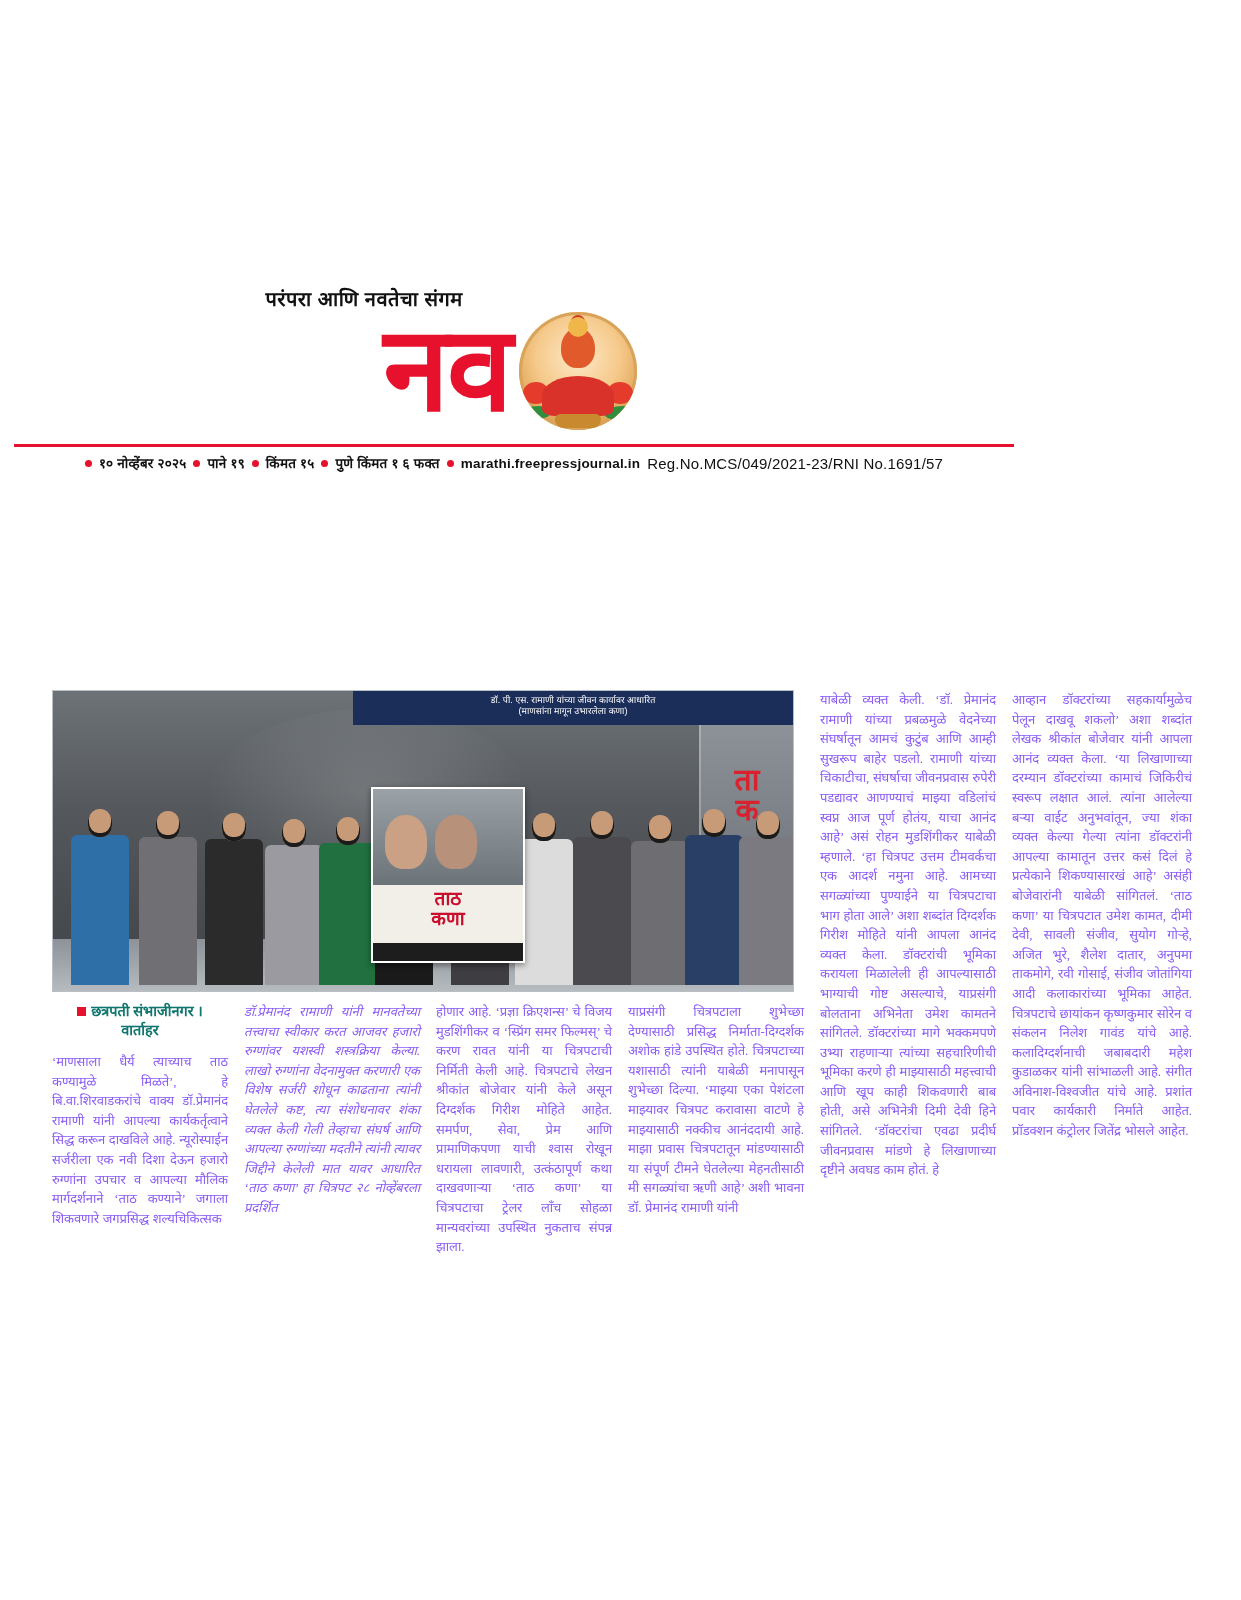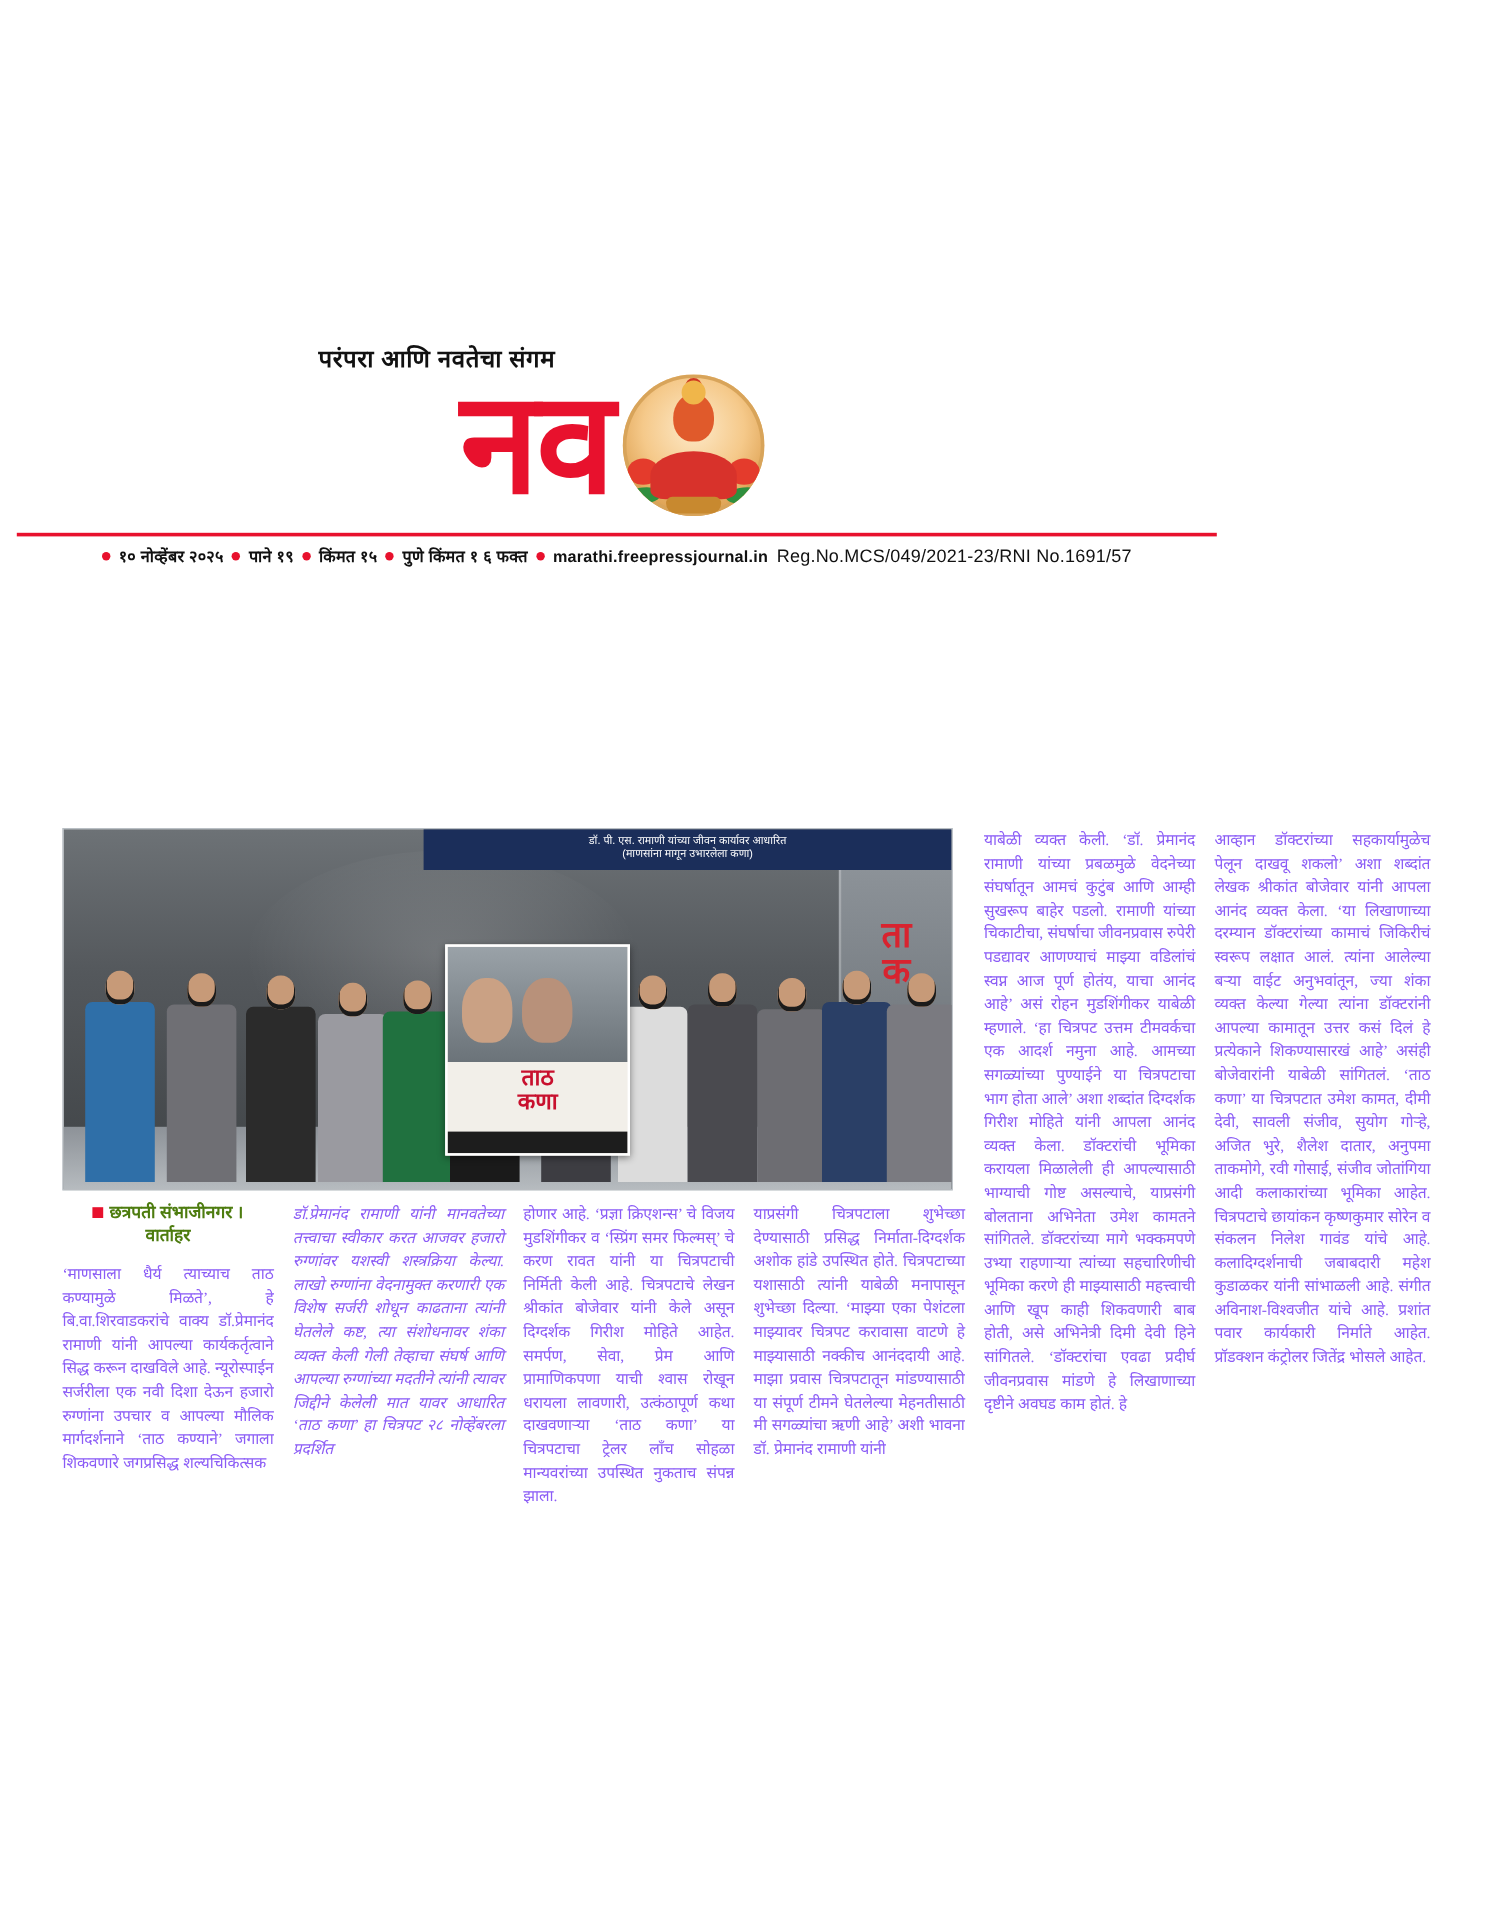--- a/index.html
+++ b/index.html
@@ -320,21 +320,21 @@
   
   .byline {
     position: absolute;
     left: 0;
     top: 312px;
     width: 176px;
     font-family: "Liberation Serif", serif;
     font-weight: bold;
     font-size: 14.5px;
     line-height: 19px;
-    color: #4d7c0f;
+    color: #0f766e;
     text-align: center;
   }
   .byline .sq {
     display: inline-block;
     width: 9px;
     height: 9px;
     background: #e8112d;
     margin-right: 5px;
   }
 

